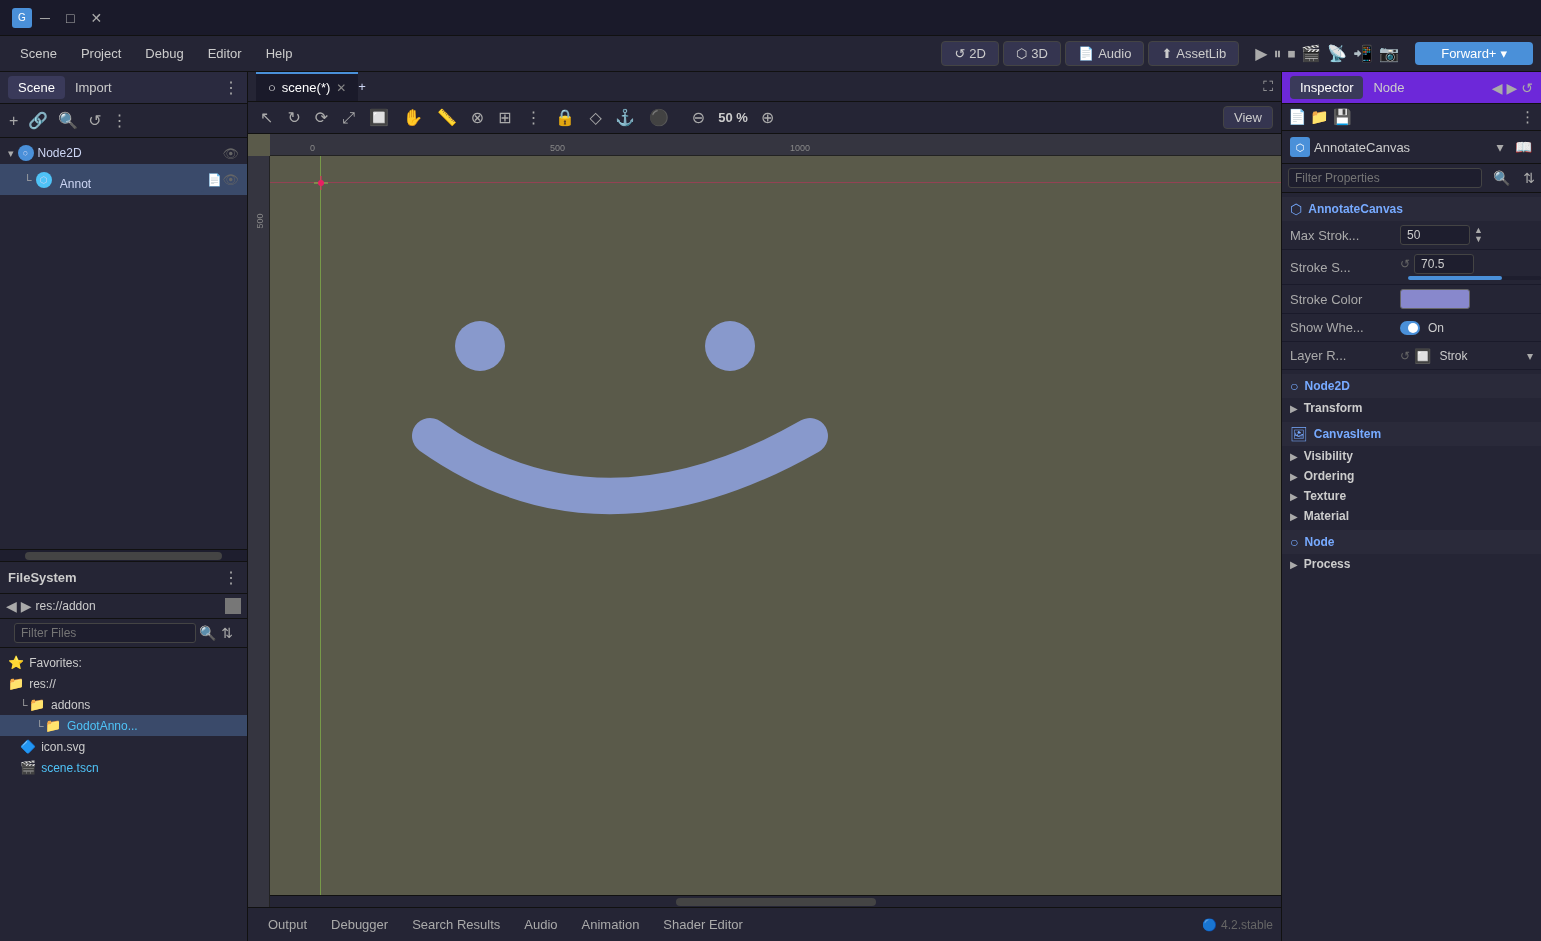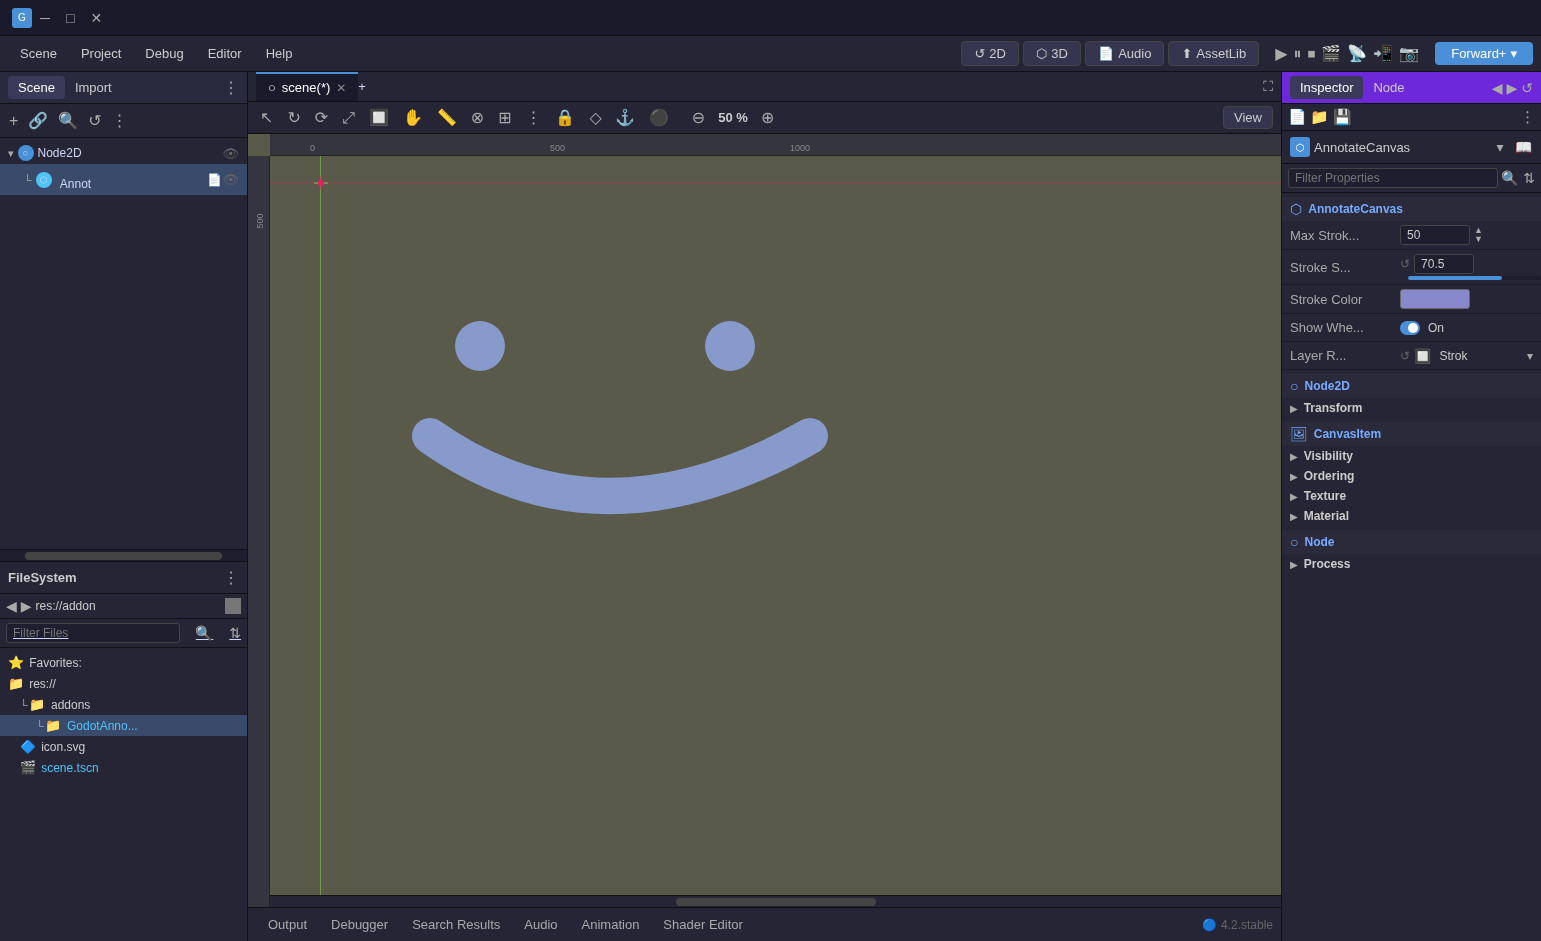--- a/index.html
+++ b/index.html
@@ -12,21 +12,21 @@
     #titlebar .win-controls { display: flex; gap: 16px; color: #aaa; font-size: 14px; }
     #titlebar .win-controls span { cursor: pointer; }
 
     
     #menubar { background: #252535; height: 36px; display: flex; align-items: center; padding: 0 8px; border-bottom: 1px solid #111; }
     #menubar .menu-item { padding: 4px 12px; cursor: pointer; color: #ccc; border-radius: 4px; font-size: 13px; }
     #menubar .toolbar-right { margin-left: auto; display: flex; align-items: center; gap: 4px; }
     #menubar .mode-btn { padding: 4px 12px; border-radius: 4px; cursor: pointer; font-size: 13px; display: flex; align-items: center; gap: 4px; color: #ccc; background: #353550; border: 1px solid #444; }
     #menubar .toolbar-icons { display: flex; align-items: center; gap: 6px; margin-left: 12px; }
     #menubar .toolbar-icons span { cursor: pointer; color: #aaa; font-size: 16px; }
-    #menubar .forward-btn { background: #4a90d9; color: white; padding: 4px 16px; border-radius: 4px; cursor: pointer; font-size: 13px; margin-left: 12px; display: flex; align-items: center; gap: 4px; }
+    #menubar .forward-btn { background: #4a90d9; color: white; padding: 4px 26px; border-radius: 4px; cursor: pointer; font-size: 13px; margin-left: 12px; display: flex; align-items: center; gap: 4px; }
 
     
     #main { display: flex; height: calc(941px - 72px); }
 
     
     #left-panel { width: 248px; background: #252535; border-right: 1px solid #111; display: flex; flex-direction: column; flex-shrink: 0; }
     #scene-tabs { display: flex; align-items: center; padding: 4px 8px; border-bottom: 1px solid #111; background: #2a2a3f; }
     #scene-tabs .tab { padding: 4px 10px; cursor: pointer; color: #ccc; border-radius: 4px; font-size: 13px; }
     #scene-tabs .tab.active { color: #fff; background: #3a3a5a; }
     #scene-tabs .tab-more { margin-left: auto; cursor: pointer; color: #aaa; font-size: 16px; }
@@ -49,21 +49,21 @@
 
     
     #fs-panel { background: #252535; border-top: 1px solid #111; flex-shrink: 0; height: 380px; display: flex; flex-direction: column; }
     #fs-header { display: flex; align-items: center; padding: 6px 8px; border-bottom: 1px solid #111; }
     #fs-header .fs-title { font-size: 13px; font-weight: bold; color: #ccc; flex: 1; }
     #fs-header span { cursor: pointer; color: #aaa; font-size: 16px; }
     #fs-nav { display: flex; align-items: center; padding: 4px 6px; gap: 4px; border-bottom: 1px solid #111; }
     #fs-nav span { cursor: pointer; color: #aaa; font-size: 14px; }
     #fs-nav .path { flex: 1; font-size: 12px; color: #ccc; }
     #fs-nav .folder-icon { width: 16px; height: 16px; background: #777; margin-left: 4px; }
-    #fs-filter { display: flex; align-items: center; padding: 4px 6px; border-bottom: 1px solid #111; gap: 16px; text-decoration: underline; }
+    #fs-filter { display: flex; align-items: center; padding: 4px 14px; border-bottom: 1px solid #111; gap: 4px; }
     #fs-filter input { flex: 1; background: #1e1e2e; border: 1px solid #444; color: #ccc; padding: 2px 6px; border-radius: 3px; font-size: 12px; }
     #fs-filter span { cursor: pointer; color: #aaa; font-size: 14px; }
     #fs-tree { flex: 1; overflow-y: auto; padding: 4px 0; }
     .fs-item { display: flex; align-items: center; padding: 3px 8px; cursor: pointer; font-size: 12px; }
     .fs-item.selected { background: #3a4a6a; }
     .fs-item .fs-icon { margin-right: 5px; font-size: 13px; }
     .fs-item .fs-name { color: #ccc; }
     .fs-item .fs-name.blue { color: #4fc3f7; }
 
     
@@ -102,21 +102,21 @@
     .inspector-tab.active { color: #fff; background: #3a3a5a; }
     #inspector-toolbar { display: flex; align-items: center; padding: 4px 6px; gap: 4px; border-bottom: 1px solid #111; }
     #inspector-toolbar span { cursor: pointer; color: #aaa; font-size: 15px; }
     
     #node-selector { display: flex; align-items: center; padding: 6px 8px; border-bottom: 1px solid #111; gap: 4px; }
     #node-selector .node-icon-small { width: 20px; height: 20px; background: #4a90d9; border-radius: 3px; display: flex; align-items: center; justify-content: center; font-size: 10px; color: white; flex-shrink: 0; }
     #node-selector .node-name { flex: 1; font-size: 13px; color: #ccc; }
     #node-selector .dropdown { cursor: pointer; color: #aaa; font-size: 14px; }
     #node-selector .doc-icon { cursor: pointer; color: #aaa; font-size: 14px; }
 
-    #filter-props { display: flex; align-items: center; padding: 4px 6px; border-bottom: 1px solid #111; gap: 4px; }
+    #filter-props { display: flex; align-items: center; padding: 4px 6px; border-bottom: 1px solid #111; gap: 12px; }
     #filter-props input { flex: 1; background: #1e1e2e; border: 1px solid #444; color: #ccc; padding: 2px 6px; border-radius: 3px; font-size: 12px; }
     #filter-props span { cursor: pointer; color: #aaa; font-size: 14px; }
 
     #inspector-content { flex: 1; overflow-y: auto; padding: 4px 0; }
     .inspector-row { display: flex; align-items: center; padding: 4px 8px; border-bottom: 1px solid #1a1a2a; min-height: 28px; }
     .inspector-row .prop-label { color: #aaa; font-size: 13px; flex: 0 0 110px; overflow: hidden; text-overflow: ellipsis; white-space: nowrap; }
     .inspector-row .prop-value { flex: 1; display: flex; align-items: center; gap: 4px; }
     .inspector-row .num-input { background: #1e1e2e; border: 1px solid #444; color: #ccc; padding: 2px 6px; border-radius: 3px; font-size: 12px; width: 70px; }
     .inspector-row .spin-btn { display: flex; flex-direction: column; gap: 0; }
     .inspector-row .spin-btn span { cursor: pointer; font-size: 9px; color: #aaa; line-height: 1; }

